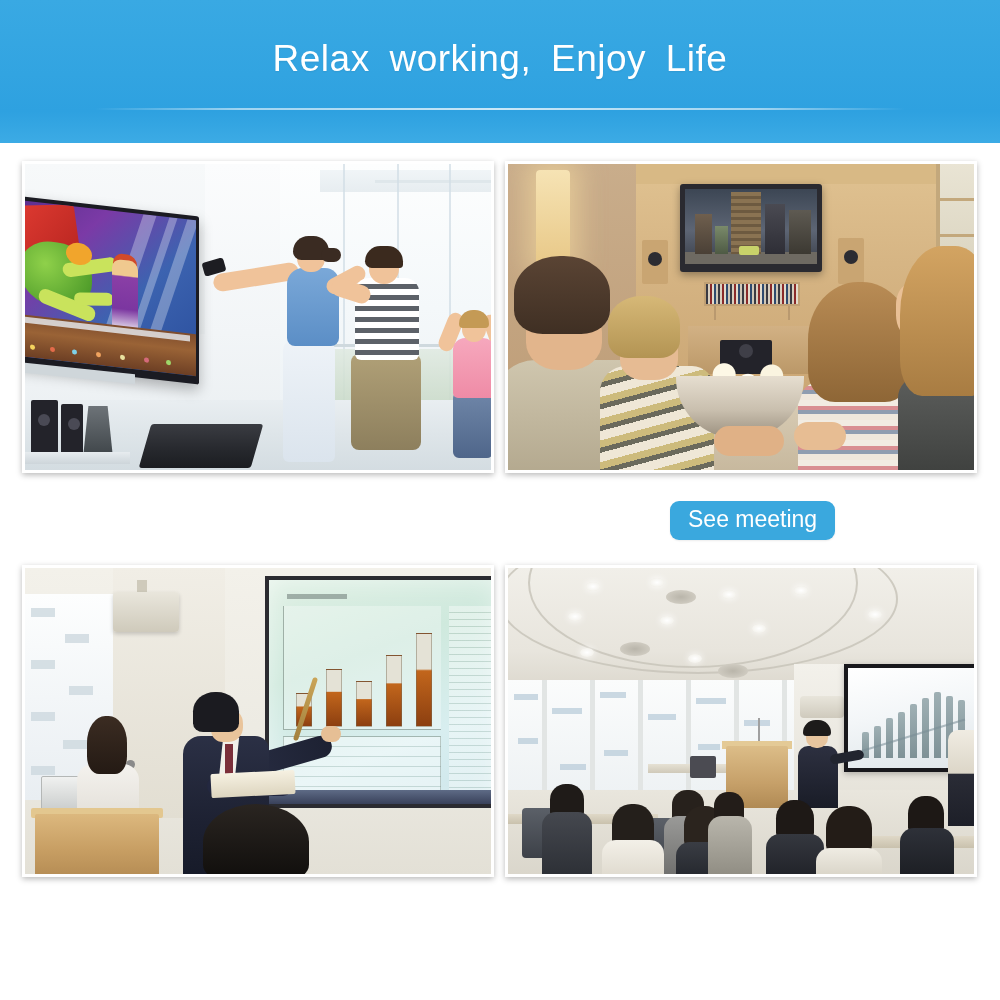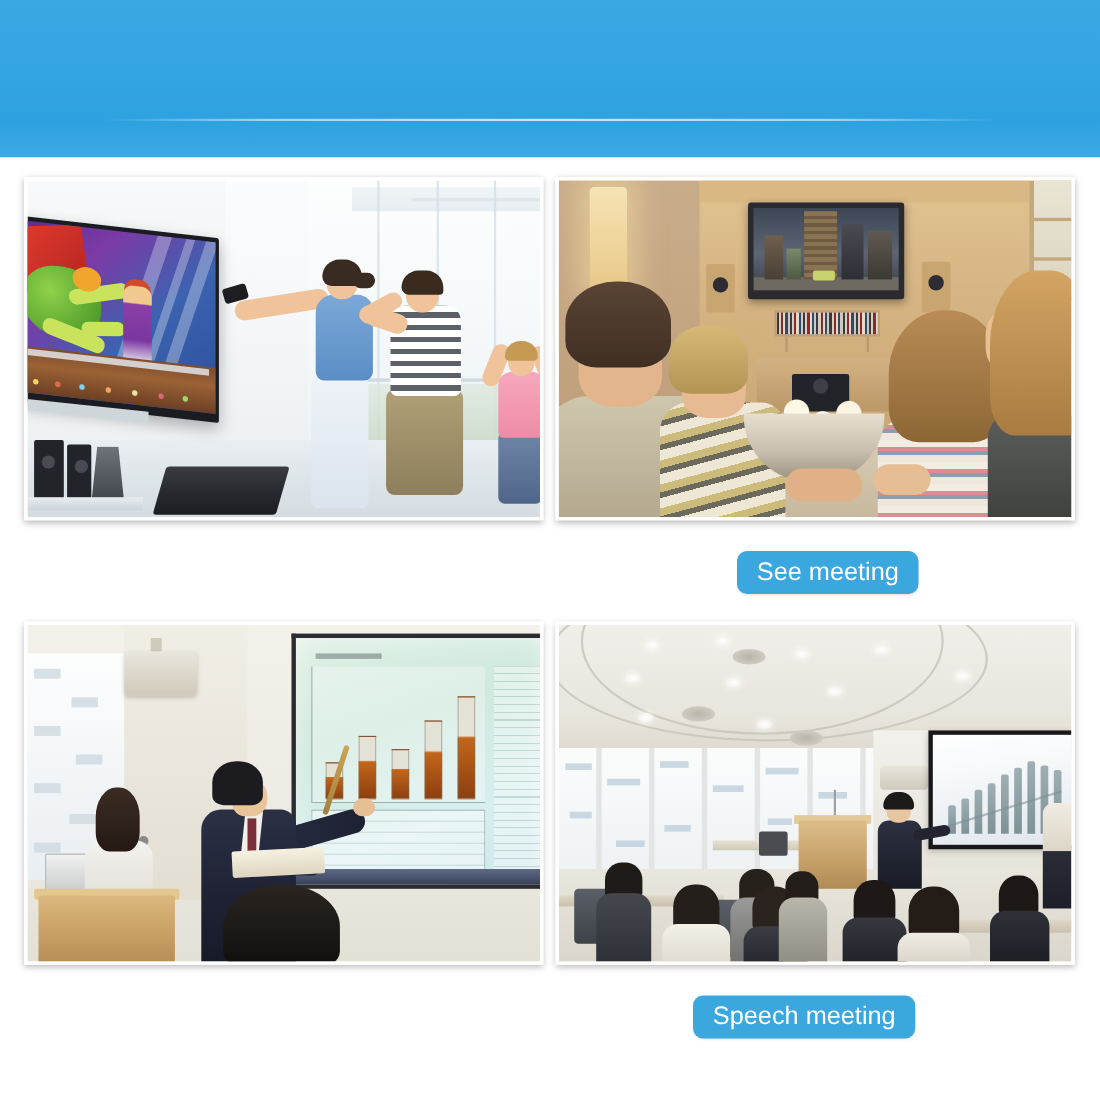--- a/index.html
+++ b/index.html
@@ -386,20 +386,21 @@
     border-radius:10px 4px 0 0;}
   .s4 .au{ position:absolute; border-radius:46% 46% 18% 18%;}
   .s4 .aub{ position:absolute; border-radius:14px 14px 0 0;}
   .s4 .chair{ position:absolute; background:linear-gradient(180deg,#5b6068,#3d4148); border-radius:4px;}
   .s4 .deskrow{ position:absolute; background:linear-gradient(180deg,#dfd8c7,#c9c1ad);}
 </style>
 </head>
 <body>
 
 <div class="banner">
+  <div class="banner-title">Relax  working, Enjoy  Life</div>
   <div class="banner-rule"></div>
 </div>
 
 <div class="grid">
 
   <div class="cell tl">
     <div class="photo">
       <div class="scene s1">
         <div class="wallpanel"></div>
         <div class="window"></div>
@@ -667,18 +668,15 @@
         <div class="au" style="left:206px;top:224px;width:30px;height:30px;background:#231d19"></div>
         <div class="aub" style="left:200px;top:248px;width:44px;height:64px;background:linear-gradient(180deg,#b9b6ac,#8d8a80)"></div>
         <div class="au" style="left:268px;top:232px;width:38px;height:40px;background:#1e1916"></div>
         <div class="aub" style="left:258px;top:266px;width:58px;height:46px;background:linear-gradient(180deg,#35383f,#1f2127)"></div>
         <div class="au" style="left:318px;top:238px;width:46px;height:48px;background:#231c17"></div>
         <div class="aub" style="left:308px;top:280px;width:66px;height:32px;background:linear-gradient(180deg,#efece3,#d6d1c4)"></div>
         <div class="au" style="left:400px;top:228px;width:36px;height:38px;background:#1d1815"></div>
         <div class="aub" style="left:392px;top:260px;width:54px;height:52px;background:linear-gradient(180deg,#2e3139,#1b1d22)"></div>
       </div>
     </div>
-    <div class="badge-wrap i3">
-      <span class="badge">Speech meeting</span>
-    </div>
   </div>
 
 </div>
 
 </body></html>

